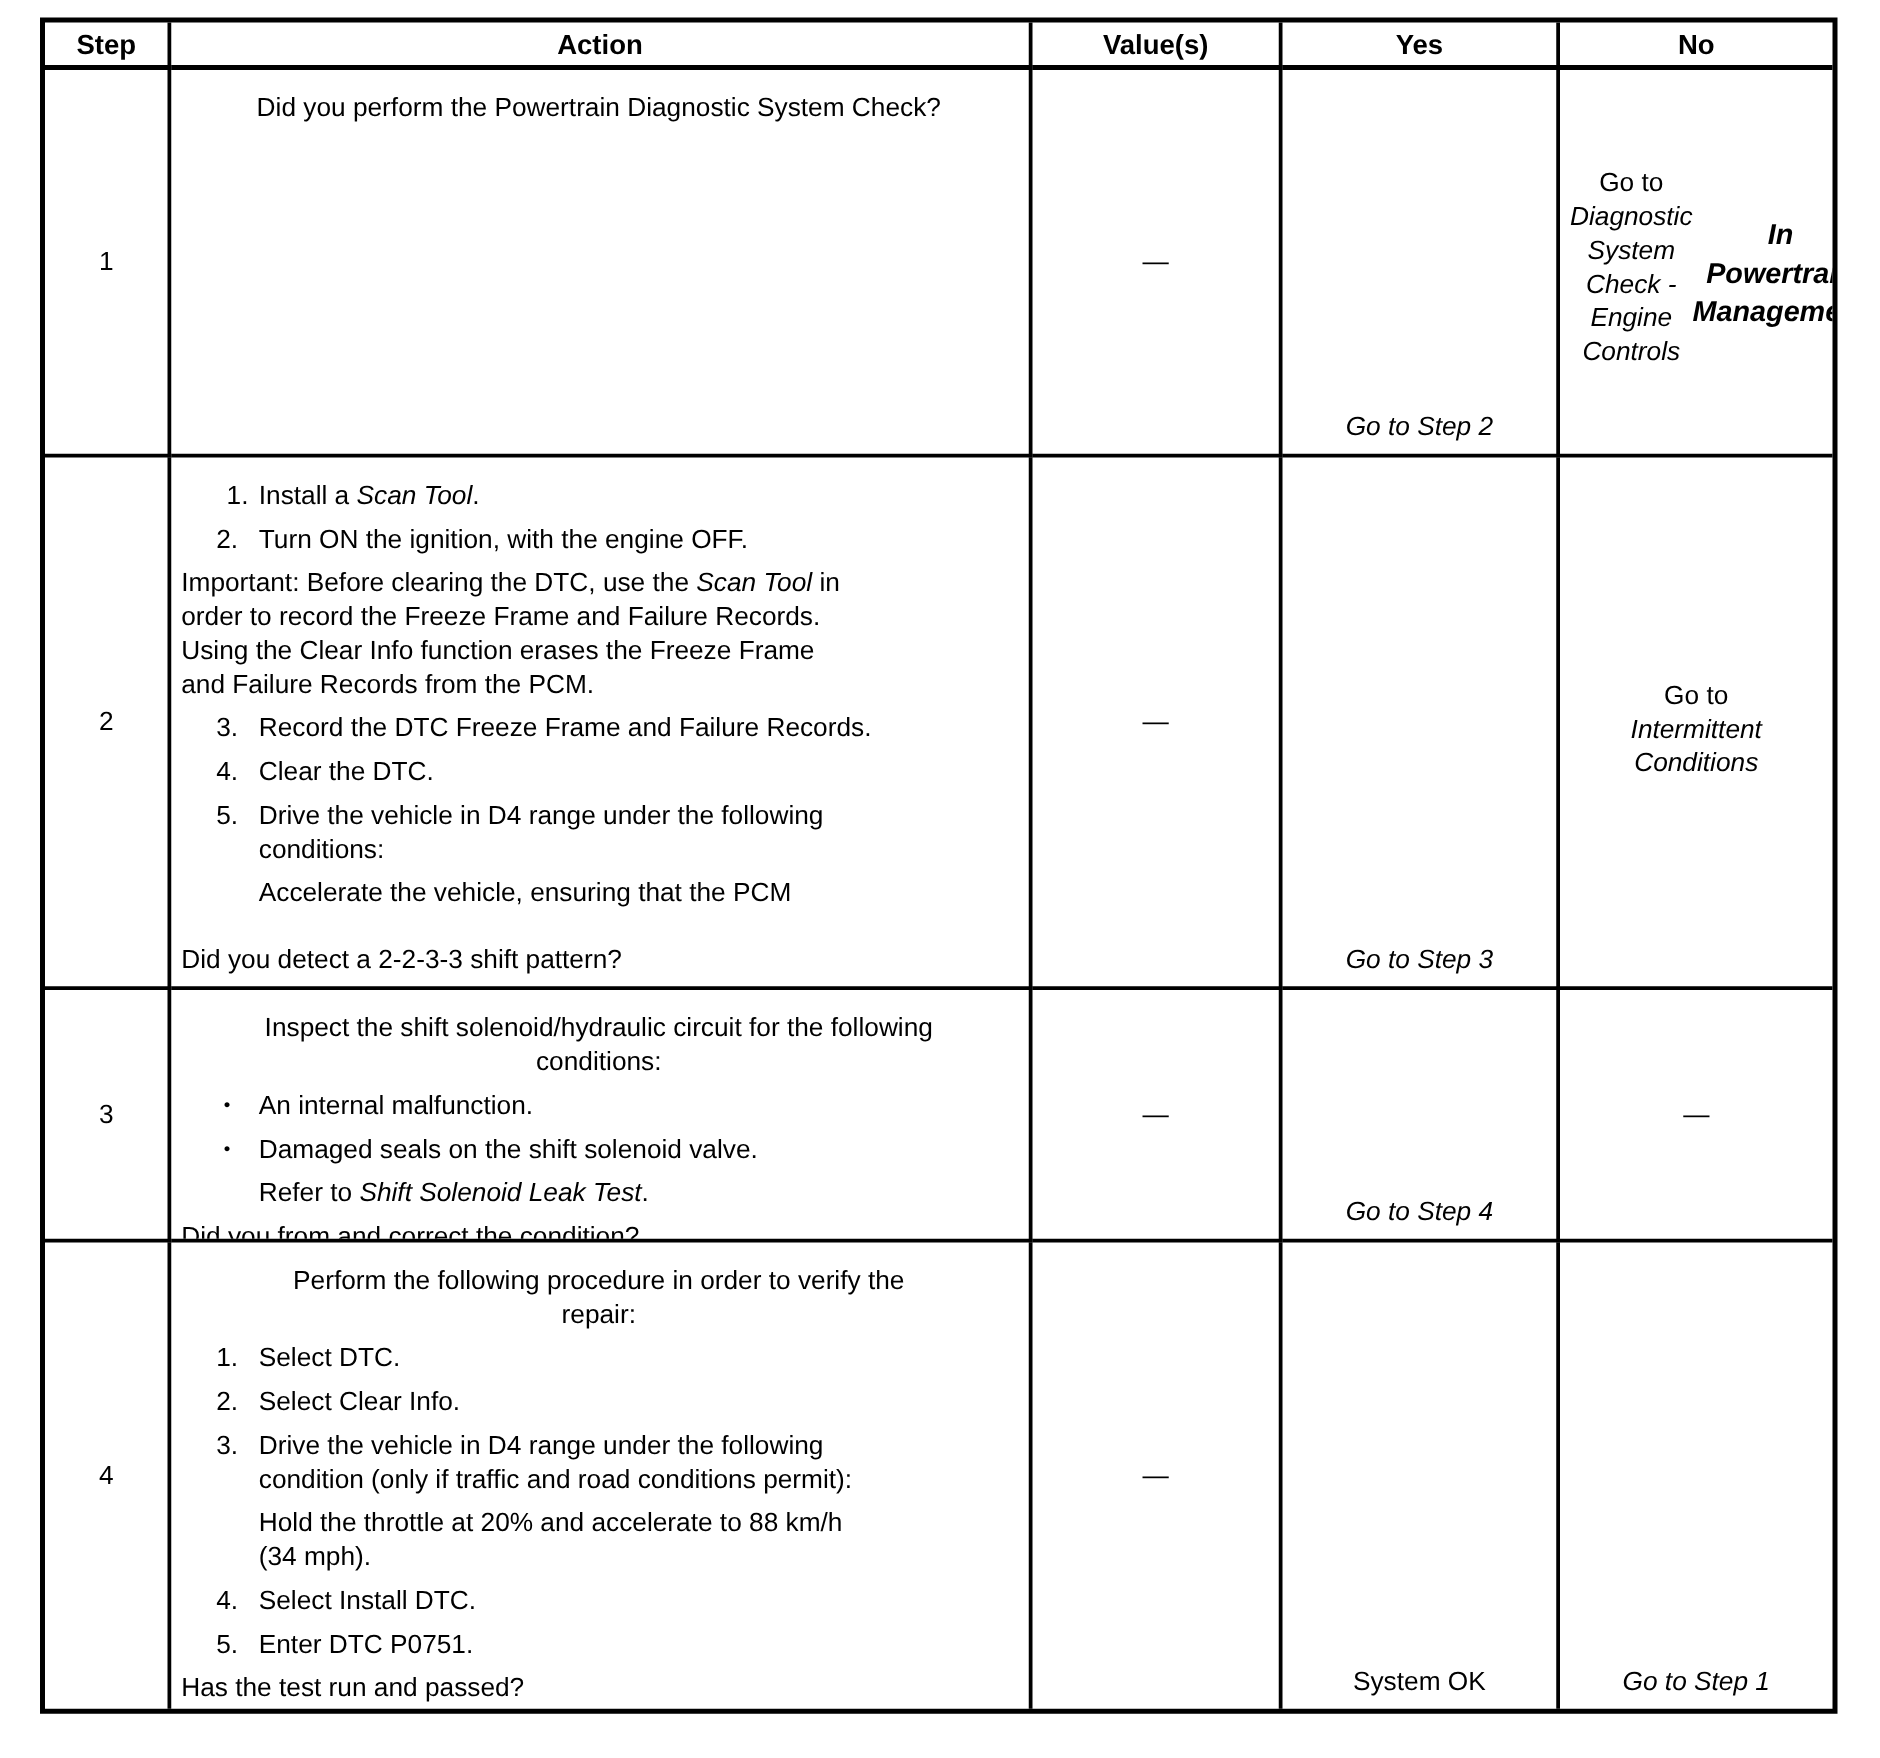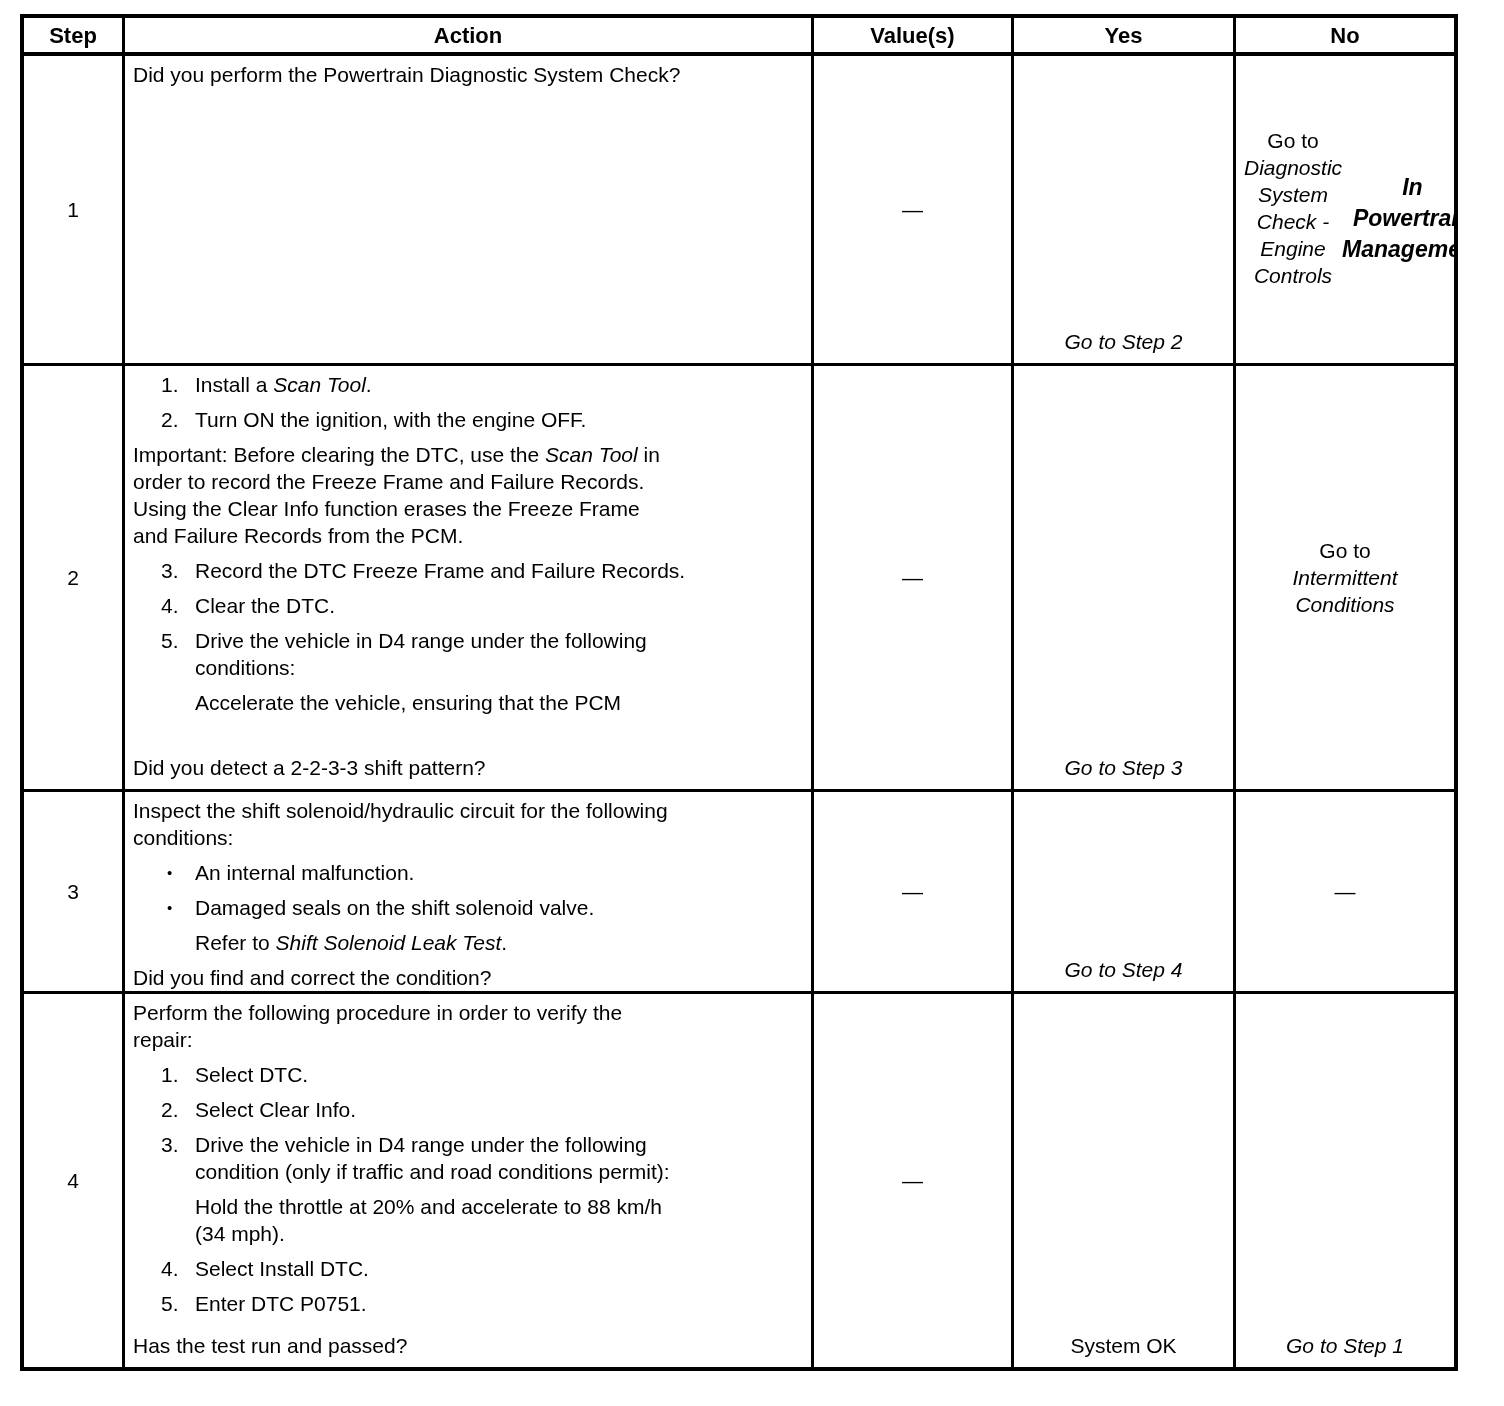--- a/index.html
+++ b/index.html
@@ -4,21 +4,21 @@
 <style>
   html,body{margin:0;padding:0;background:#ffffff;}
   body{
     width:1504px;height:1406px;
     font-family:"Liberation Sans", sans-serif;
     color:#000;
     -webkit-font-smoothing:antialiased;
   }
   .page{position:relative;width:1504px;height:1406px;background:#fff;overflow:hidden;}
   .diag-table{
-    position:absolute;left:20px;top:14px;
+    position:absolute;left:32px;top:14px;
     display:grid;
     grid-template-columns:101px 689px 200px 222px 218px;
     grid-template-rows:38px 310px 426px 202px 373px;
     border:4px solid #000;
     background:#fff;
   }
   .cell{
     box-sizing:border-box;
     border-right:3px solid #000;
     border-bottom:3px solid #000;
@@ -44,21 +44,21 @@
     display:flex;flex-direction:row;justify-content:flex-start;align-items:center;
     text-align:center;padding:5px 8px 8px 8px;
   }
   .cell-middle{
     display:flex;flex-direction:column;justify-content:center;align-items:center;
     text-align:center;padding:0 6px;
   }
   .italic{font-style:italic;}
   
   .blk{margin-top:8px;}
-  .blk:first-child{margin-top:0;}
+  .blk:first-child{margin-top:12px;text-align:center;}
   .blk.num{display:flex;margin-left:28px;}
   .blk.num .marker{flex:0 0 34px;}
   .blk.bullet{display:flex;margin-left:34px;}
   .blk.bullet .marker{flex:0 0 28px;font-size:15px;}
   .blk.sub{margin-left:62px;}
   .blk.q{margin-top:auto;padding-top:8px;}
   .blk.emph{font-size:23px;line-height:31px;margin-top:20px;font-weight:bold;}
   .s-i{font-style:italic;}
   .s-b{font-weight:normal;}
   .s-bi{font-weight:bold;font-style:italic;}
@@ -123,21 +123,21 @@
         <div class="blk p"><span class="btext"><span>Inspect the shift solenoid/hydraulic circuit for the following</span><br><span>conditions:</span></span></div>
         <div class="blk bullet">
           <span class="marker">•</span>
           <span class="btext"><span>An internal malfunction.</span></span>
         </div>
         <div class="blk bullet">
           <span class="marker">•</span>
           <span class="btext"><span>Damaged seals on the shift solenoid valve.</span></span>
         </div>
         <div class="blk sub"><span class="btext"><span>Refer to </span><span class="s-i">Shift Solenoid Leak Test</span><span>.</span></span></div>
-        <div class="blk q"><span class="btext"><span>Did you find and correct the condition?</span></span></div>
+        <div class="blk q"><span class="btext"><span>Did you from and correct the condition?</span></span></div>
       </div>
     <div class="cell value-cell">—</div>
     <div class="cell cell-bottom italic">Go to Step 4</div>
     <div class="cell value-cell last-col">—</div>
 
     <div class="cell step-cell last-row">4</div>
     <div class="cell action-cell last-row">
         <div class="blk p"><span class="btext"><span>Perform the following procedure in order to verify the</span><br><span>repair:</span></span></div>
         <div class="blk num">
           <span class="marker">1.</span>

